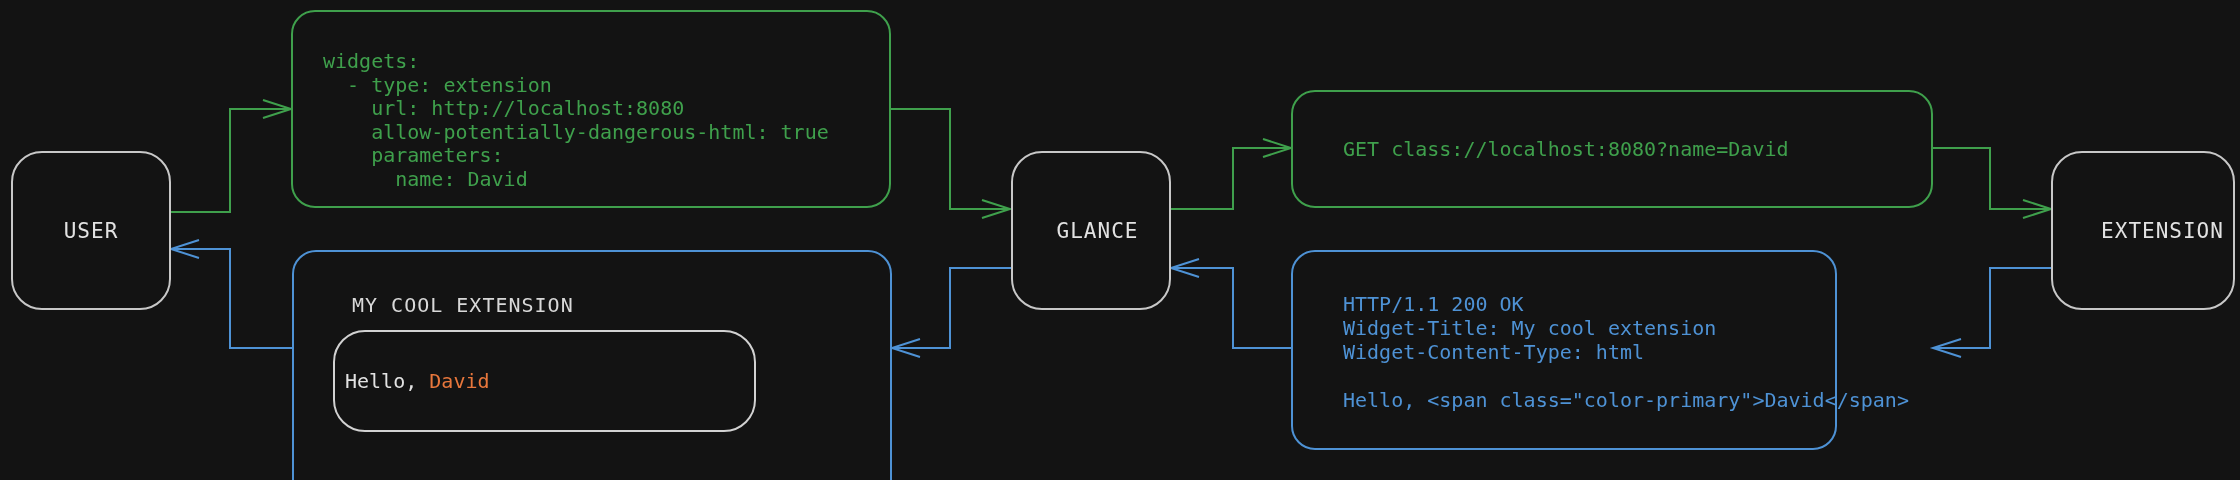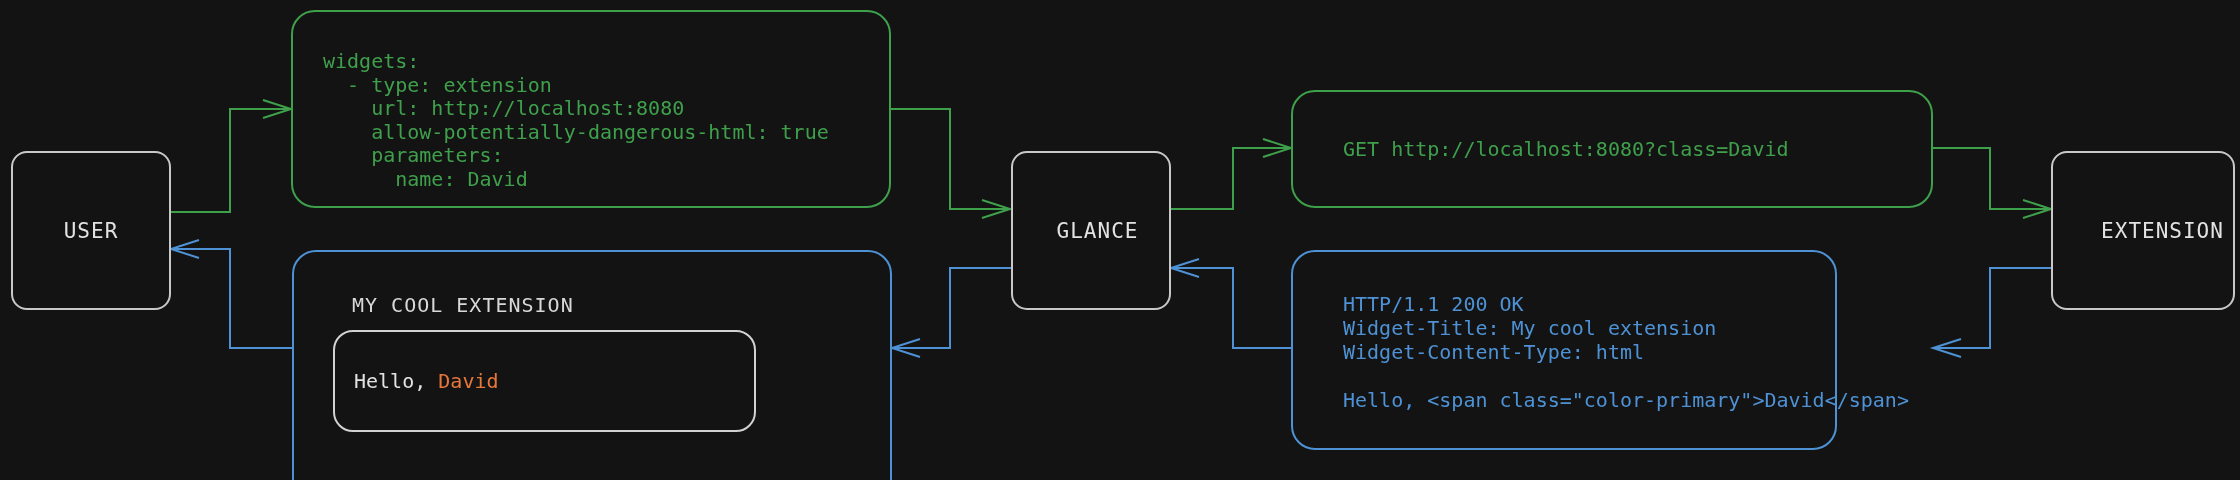--- a/index.html
+++ b/index.html
@@ -29,21 +29,21 @@
   .arrows polyline, .arrows path {
     fill: none;
     stroke-width: 2;
   }
   .green-stroke { stroke: var(--green); }
   .blue-stroke  { stroke: var(--blue); }
 
   .node {
     position: absolute;
     border: 2px solid var(--node-border);
-    border-radius: 16px;
+    border-radius: 31px;
     display: flex;
     align-items: center;
     justify-content: center;
     color: var(--text-light);
     font-size: 21px;
     letter-spacing: 1px;
     background: var(--bg);
   }
   .node-user      { left: 11px;   top: 151px; width: 160px; height: 159px; }
   .node-glance    { left: 1011px; top: 151px; width: 160px; height: 159px; padding-left: 13px; }
@@ -100,24 +100,24 @@
     left: 58px; top: 41px;
     color: #d8d8d8;
     font-size: 20px;
     letter-spacing: 1px;
   }
   .inner-box {
     position: absolute;
     left: 39px; top: 78px;
     width: 423px; height: 102px;
     border: 2px solid var(--inner-border);
-    border-radius: 20px;
+    border-radius: 32px;
     display: flex;
     align-items: center;
-    padding-left: 19px;
+    padding-left: 10px;
   }
   .greeting { white-space: pre; font-size: 20px; }
   .greeting-prefix { color: var(--text-light); }
   .greeting-name   { color: var(--orange); }
 </style>
 </head>
 <body>
 
 <div class="stage">
 
@@ -173,21 +173,21 @@
   <div class="msg-box box-config">
     <pre>widgets:
   - type: extension
     url: http://localhost:8080
     allow-potentially-dangerous-html: true
     parameters:
       name: David</pre>
   </div>
 
   <div class="msg-box box-request">
-    <pre>GET http://localhost:8080?class=David</pre>
+    <pre>GET class://localhost:8080?name=David</pre>
   </div>
 
   <div class="msg-box box-response">
     <pre>HTTP/1.1 200 OK
 Widget-Title: My cool extension
 Widget-Content-Type: html
 
 Hello, &lt;span class="color-primary"&gt;David&lt;/span&gt;</pre>
   </div>
 

